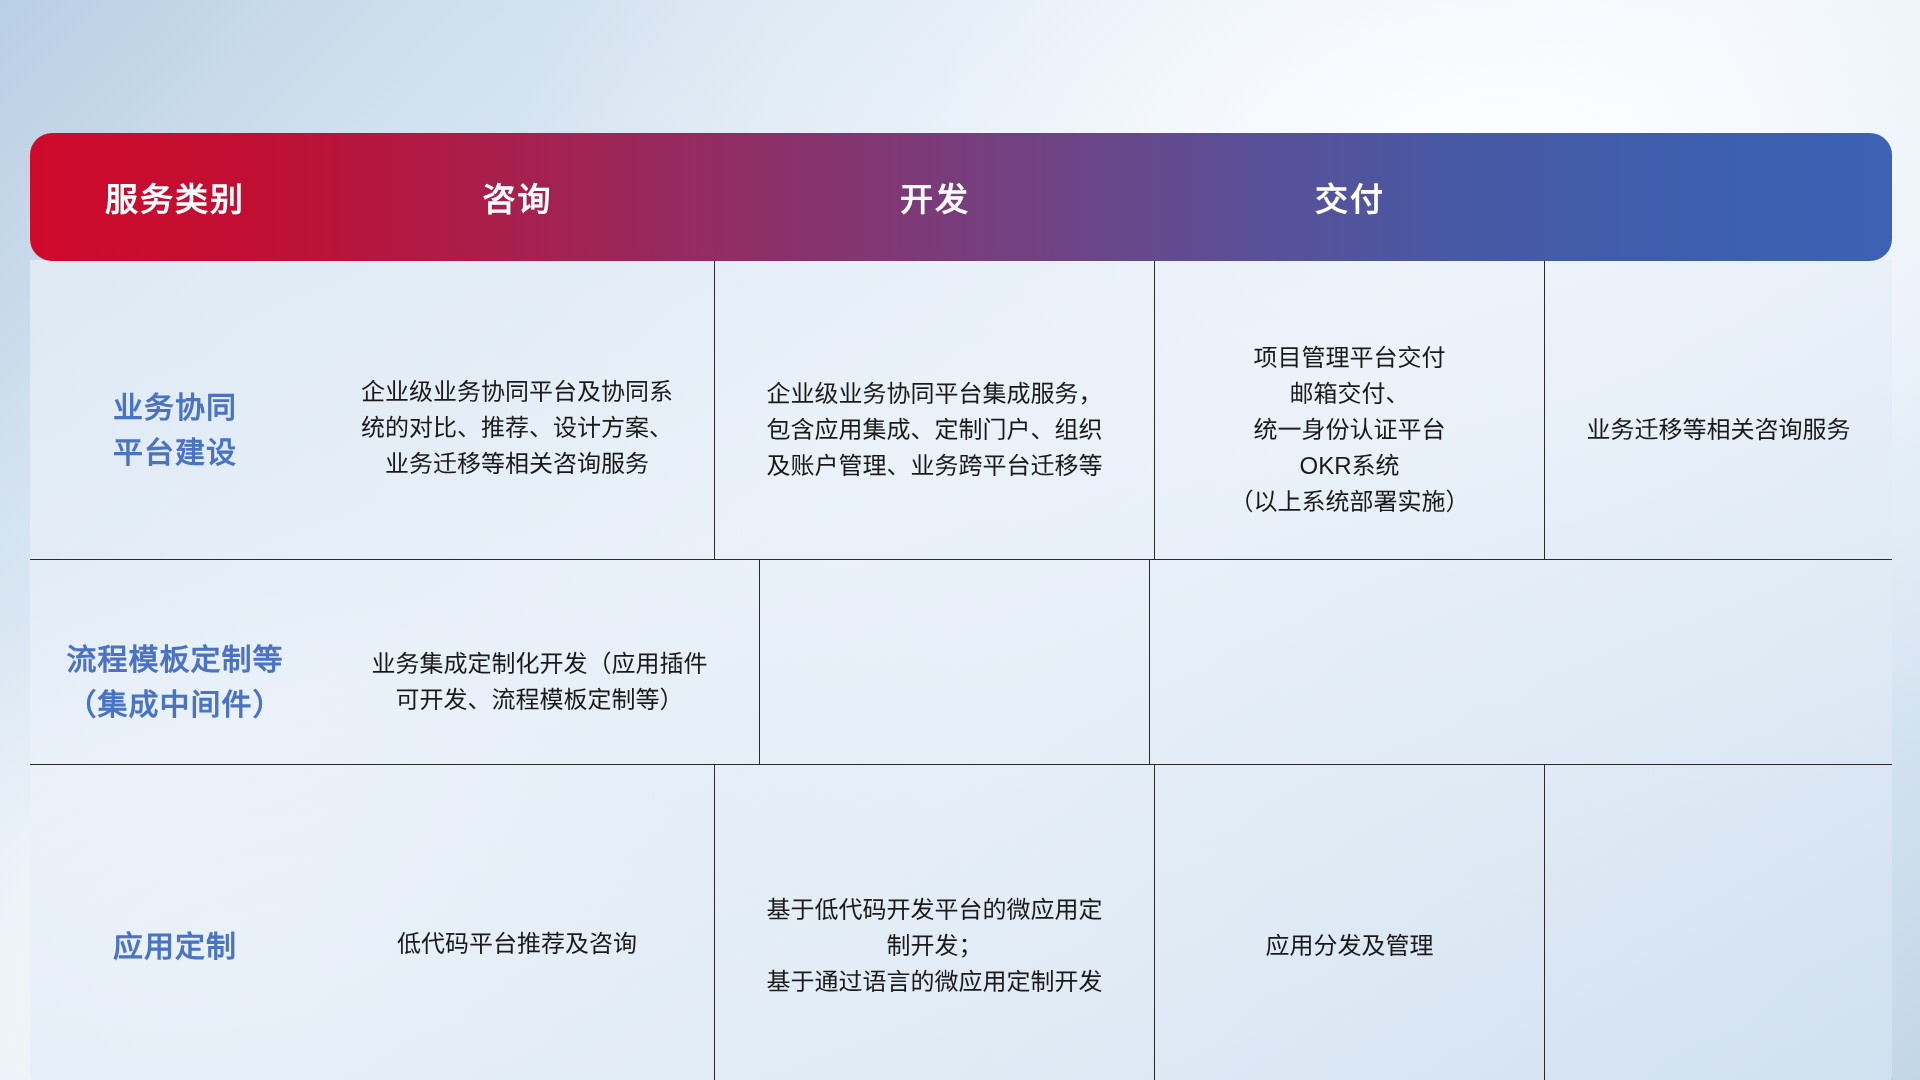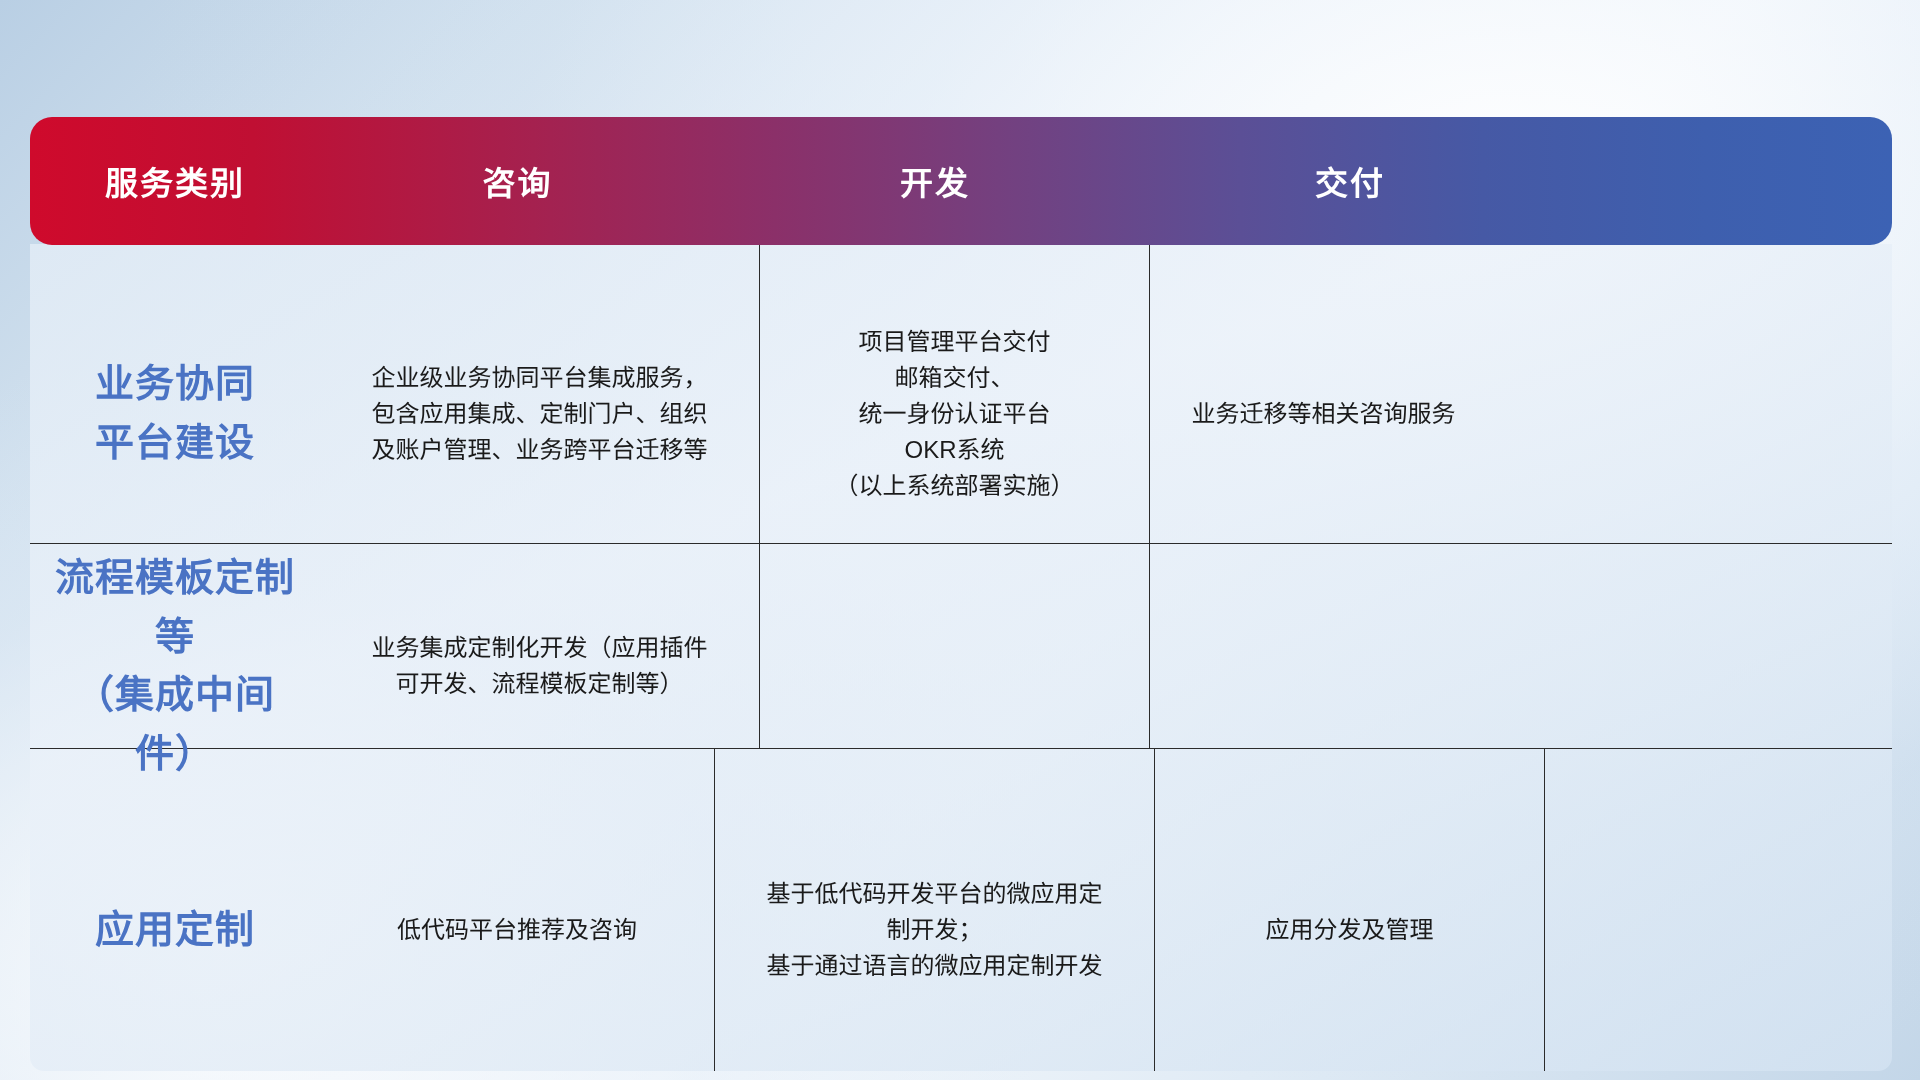--- a/index.html
+++ b/index.html
@@ -19,21 +19,21 @@
   .stage {
     position: relative;
     width: 1920px;
     height: 1080px;
   }
 
   
   .table-wrap {
     position: absolute;
     left: 30px;
-    top: 117px;
+    top: 133px;
     width: 1862px;
     height: 830px;
   }
 
   
   .thead {
     display: flex;
     height: 128px;
     border-radius: 22px;
     overflow: hidden;
@@ -90,29 +90,29 @@
     font-size: 24px;
     color: #1a1a1a;
     line-height: 1.5;
     border-right: 1.5px solid #2b2b2b;
   }
   .td:last-child { border-right: none; }
   .td.cat {
     border-right: none;
     color: #4a73c4;
     font-weight: bold;
-    font-size: 39px;
+    font-size: 30px;
     line-height: 1.5;
     letter-spacing: 1px;
   }
   .td.blank { }
 
   
   .c0 { width: 290px; }
-  .c1 { width: 395px; }
+  .c1 { width: 395px; font-family: Liberation Mono, monospace; }
   .c2 { width: 440px; }
   .c3 { width: 390px; }
   .c4 { width: 347px; }
 
   
   .r0 { height: 300px; }
   .r1 { height: 205px; }
   .r2 { height: 322px; }
 
   .cell-text { white-space: pre-line; margin-top: 40px; }
@@ -131,20 +131,25 @@
       <div class="th c3">交付</div>
     </div>
 
     <div class="tbody">
 
       <div class="trow r0">
         <div class="td cat c0">
           <span class="cell-text">业务协同
 平台建设</span>
         </div>
+        <div class="td c1">
+          <span class="cell-text">企业级业务协同平台及协同系
+统的对比、推荐、设计方案、
+业务迁移等相关咨询服务</span>
+        </div>
         <div class="td c2">
           <span class="cell-text">企业级业务协同平台集成服务，
 包含应用集成、定制门户、组织
 及账户管理、业务跨平台迁移等</span>
         </div>
         <div class="td c3">
           <span class="cell-text">项目管理平台交付
 邮箱交付、
 统一身份认证平台
 OKR系统

